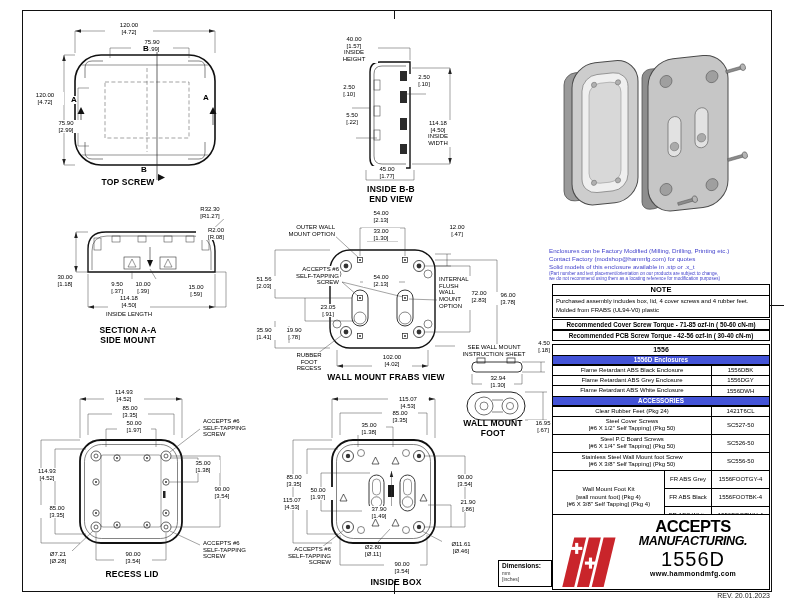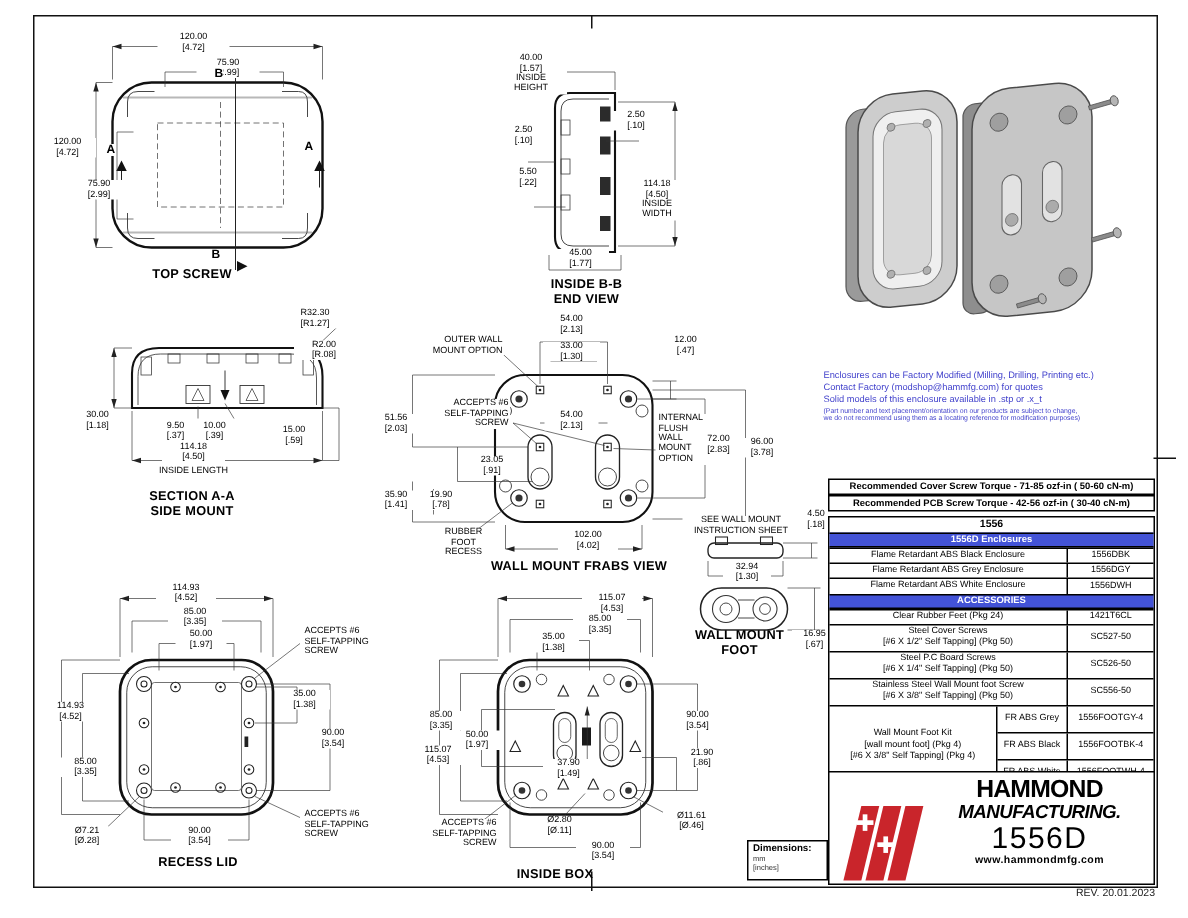--- a/index.html
+++ b/index.html
@@ -546,21 +546,21 @@
 [.86]</div>
   <div class="dim r" style="left:272px;top:546px;width:58px">ACCEPTS #6
 SELF-TAPPING
 SCREW</div>
   <div class="dim" style="left:356px;top:544px;width:32px">Ø2.80
 [Ø.11]</div>
   <div class="dim" style="left:442px;top:541px;width:36px">Ø11.61
 [Ø.46]</div>
   <div class="dim" style="left:384px;top:561px;width:34px">90.00
 [3.54]</div>
-  <div class="vt" style="left:328px;top:577px;width:84px">INSIDE BOX</div>
+  <div class="vt" style="left:354px;top:577px;width:84px">INSIDE BOX</div>
 
   <svg style="left:550px;top:28px" width="218" height="215" viewBox="0 0 218 215">
     <g transform="translate(14,22) skewY(-6)">
       <rect x="0" y="24" width="28" height="128" rx="11" fill="#9a9a9a" stroke="#555" stroke-width=".8"></rect>
       <rect x="8" y="16" width="66" height="142" rx="23" fill="#cdcdcd" stroke="#4a4a4a" stroke-width="1"></rect>
       <rect x="18" y="28" width="46" height="118" rx="15" fill="#efefef" stroke="#777" stroke-width=".7"></rect>
       <rect x="25" y="37" width="32" height="100" rx="11" fill="#d8d8d8" stroke="#8a8a8a" stroke-width=".5"></rect>
       <circle cx="30" cy="38" r="2.6" fill="#b0b0b0" stroke="#666" stroke-width=".5"></circle>
       <circle cx="54" cy="38" r="2.6" fill="#b0b0b0" stroke="#666" stroke-width=".5"></circle>
       <circle cx="30" cy="136" r="2.6" fill="#b0b0b0" stroke="#666" stroke-width=".5"></circle>
@@ -593,20 +593,25 @@
   </svg>
 
   <div class="bluenotes">
     <span class="bn">Enclosures can be Factory Modified (Milling, Drilling, Printing etc.)</span>
     <span class="bn">Contact Factory  (modshop@hammfg.com) for quotes</span>
     <span class="bn">Solid models of this enclosure available in .stp or .x_t</span>
     <span class="bnf">(Part number and text placement/orientation on our products are subject to change,</span>
     <span class="bnf">we do not recommend using them as a locating reference for modification purposes)</span>
   </div>
 
+  <div class="notebox">
+    <div class="nh">NOTE</div>
+    <div class="nl">Purchased assembly includes box, lid, 4 cover screws and 4 rubber feet.
+Molded from FRABS (UL94-V0) plastic</div>
+  </div>
   <div class="torq" style="top:319px">Recommended Cover Screw Torque - 71-85 ozf-in ( 50-60 cN-m)</div>
   <div class="torq" style="top:330px">Recommended PCB Screw Torque - 42-56 ozf-in ( 30-40 cN-m)</div>
 
   <div class="ptable">
     <div class="phead">1556</div>
     <div class="pband">1556D Enclosures</div>
     <div class="prow">
       <div class="pdesc">Flame Retardant ABS Black Enclosure</div>
       <div class="ppart">1556DBK</div>
     </div>
@@ -667,21 +672,21 @@
         <polygon points="34,74 47,20 60,20 47,74"></polygon>
       </g>
       <g fill="#fff">
         <rect x="16" y="26" width="3.4" height="12"></rect>
           <rect x="11.6" y="30.3" width="12.2" height="3.4"></rect>
         <rect x="31" y="42" width="3.4" height="12"></rect>
           <rect x="26.6" y="46.3" width="12.2" height="3.4"></rect>
       </g>
     </svg>
     <div class="brandtxt">
-      <div class="b1">HAMMOND</div>
+      <div class="b1">ACCEPTS</div>
       <div class="b2">MANUFACTURING.</div>
       <div class="b3">1556D</div>
       <div class="b4">www.hammondmfg.com</div>
     </div>
   </div>
 
   <div class="dimsbox">
     <div class="dl">Dimensions:</div>
     <div class="du">mm</div>
     <div class="du">[inches]</div>

